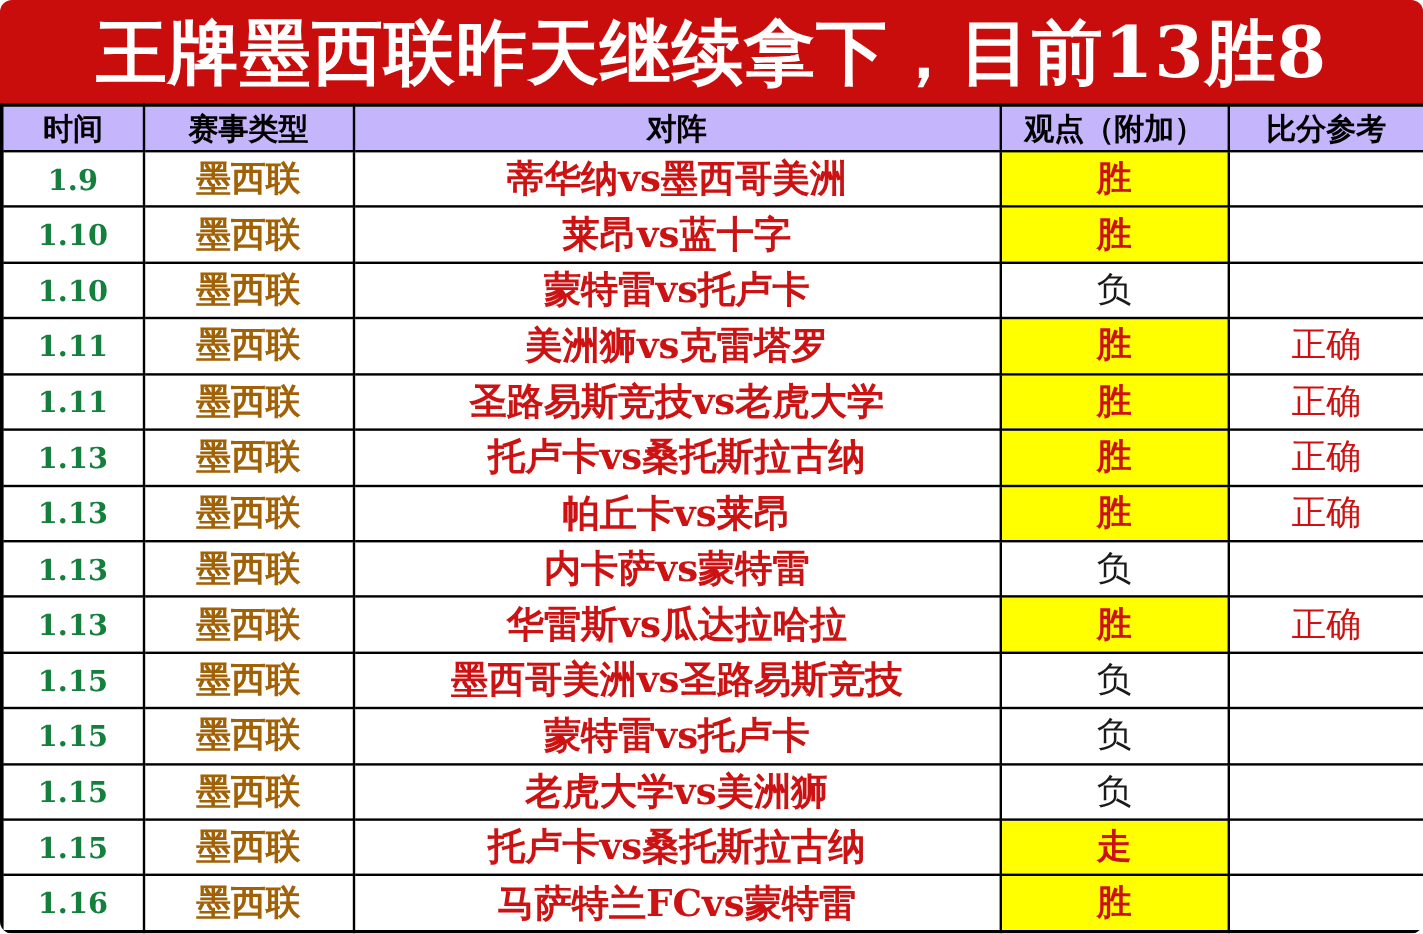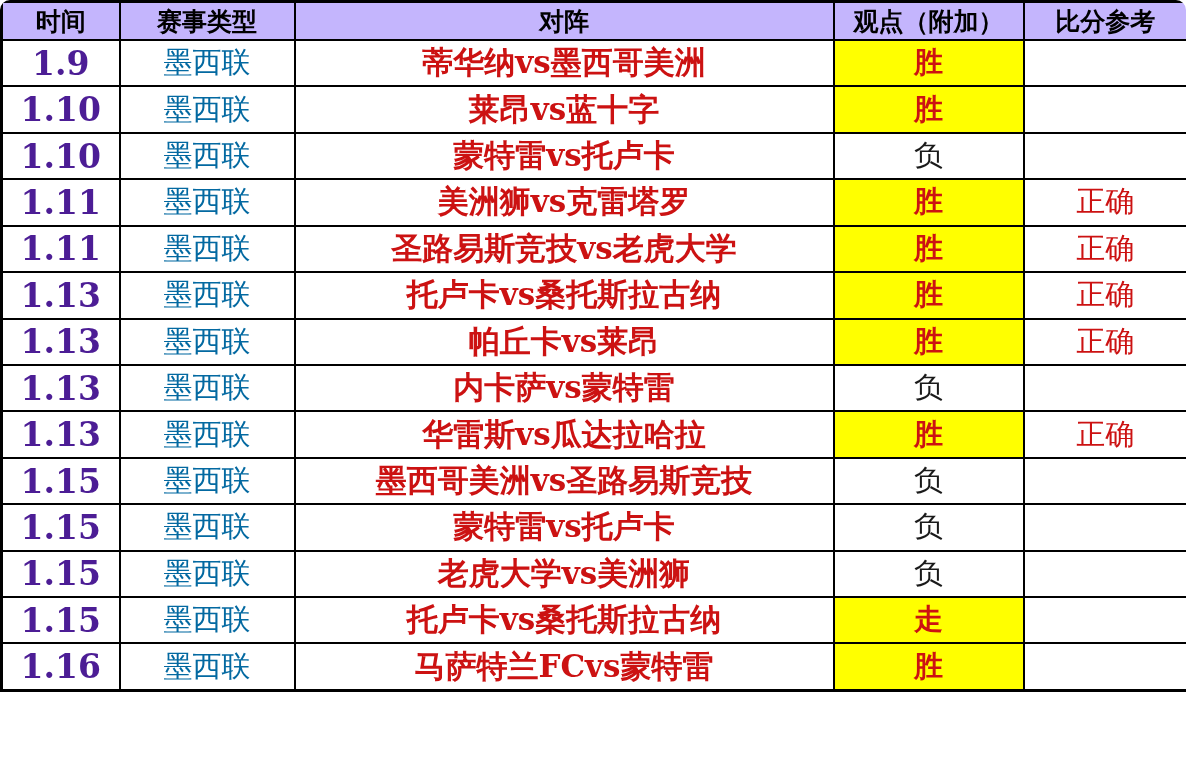--- a/index.html
+++ b/index.html
@@ -49,28 +49,28 @@
     white-space: nowrap;
   }
   table.results th {
     background: #c4b5fd;
     color: #000000;
     font-size: 25px;
     font-weight: bold;
     height: 36px;
   }
   td.cell-date {
-    color: #4c1d95;
-    font-size: 33px;
+    color: #15803d;
+    font-size: 24px;
     font-weight: bold;
   }
   td.cell-league {
-    color: #0369a1;
+    color: #a16207;
     font-size: 29px;
-    font-weight: normal;
+    font-weight: bold;
   }
   td.cell-match {
     color: #cc1212;
     font-size: 31px;
     font-weight: bold;
     margin-top: 36px;
   }
   td.cell-opinion {
     color: #1a1a1a;
     font-size: 29px;
@@ -86,20 +86,23 @@
     color: #cc1212;
     font-size: 29px;
     font-weight: normal;
   }
 </style>
 </head>
 <body>
 
 <div class="page">
 
+  <div class="banner">
+    <div class="banner-title">王牌墨西联昨天继续拿下，目前13胜8</div>
+  </div>
 
   <table class="results">
     <colgroup>
       <col style="width:118px">
       <col style="width:175px">
       <col style="width:539px">
       <col style="width:190px">
       <col style="width:164px">
     </colgroup>
     <thead>

